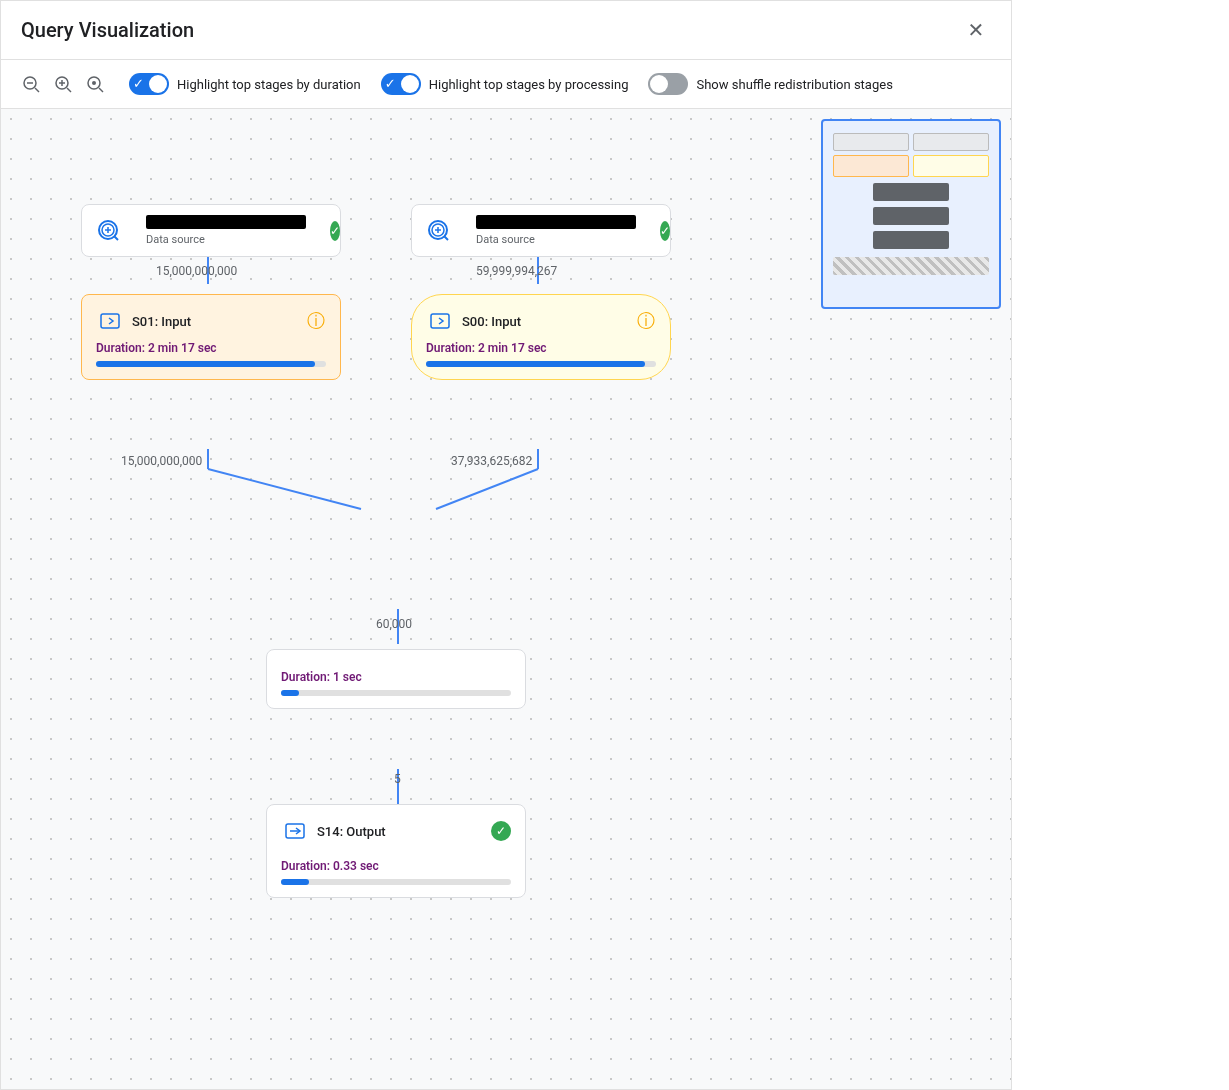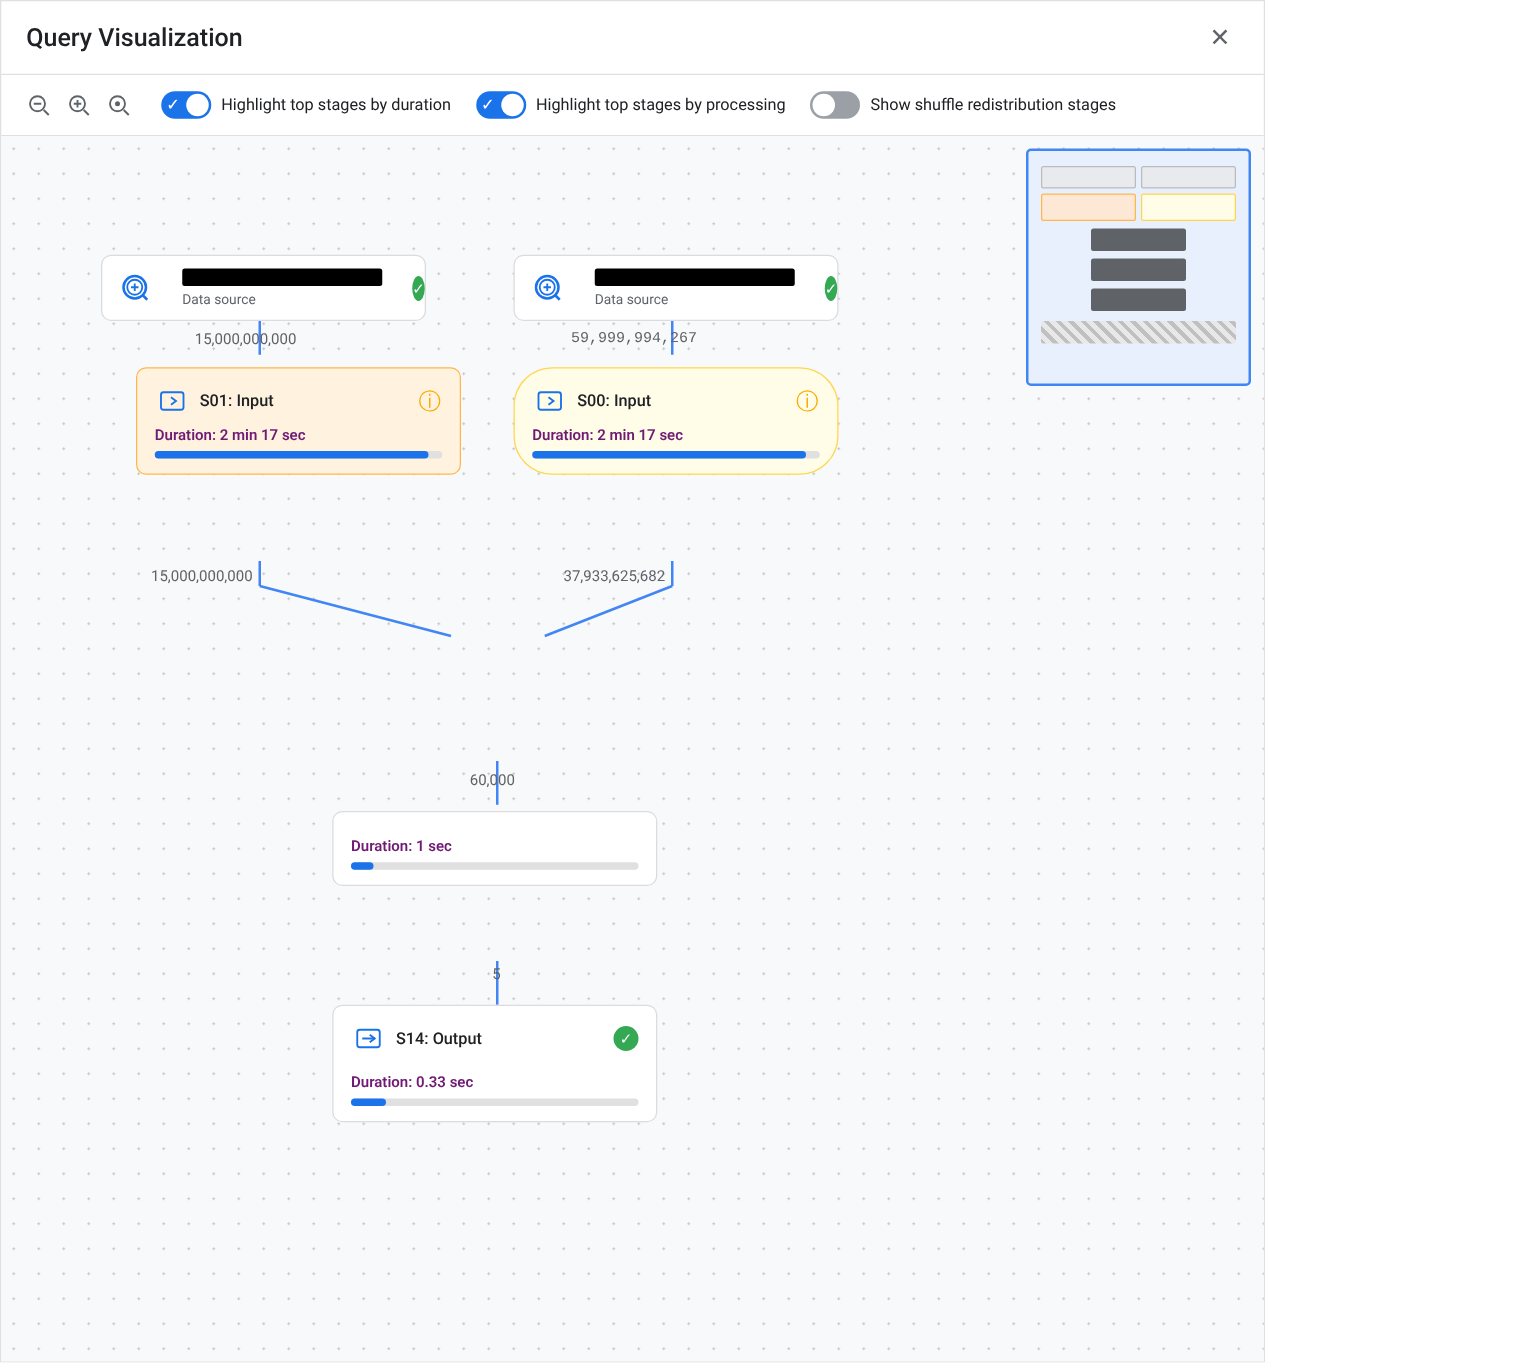--- a/index.html
+++ b/index.html
@@ -145,21 +145,20 @@
       background: #fff;
       border: 1px solid #dadce0;
       border-radius: 8px;
       padding: 12px 14px;
       width: 260px;
     }
 
     .node.highlighted-orange {
       background: #fff3e0;
       border-color: #ffb74d;
-      margin-left: 28px;
     }
 
     .node.highlighted-yellow {
       background: #fffde7;
       border-color: #ffd54f;
     }
 
     .node-header {
       display: flex;
       align-items: center;
@@ -400,21 +399,21 @@
           <line x1="12" y1="9" x2="12" y2="15" stroke="#1a73e8" stroke-width="1.5"></line>
         </svg>
       </div>
       <div class="datasource-title-block">
         <div class="datasource-name-bar"></div>
         <div class="datasource-label">Data source</div>
       </div>
       <div class="node-status-green"></div>
     </div>
 
-    <div class="edge-label" style="left: 456px; top: 155px; font-family: Liberation Mono, monospace;">59,999,994,267</div>
+    <div class="edge-label" style="left: 475px; top: 155px;">59,999,994,267</div>
 
     <div class="node highlighted-orange" style="left: 80px; top: 185px;">
       <div class="node-header">
         <div class="node-header-left">
           <div class="node-icon">
             <svg width="22" height="22" viewBox="0 0 22 22">
               <rect x="2" y="4" width="18" height="14" rx="2" fill="none" stroke="#1a73e8" stroke-width="1.5"></rect>
               <polyline points="10,8 14,11 10,14" fill="none" stroke="#1a73e8" stroke-width="1.5"></polyline>
             </svg>
           </div>

